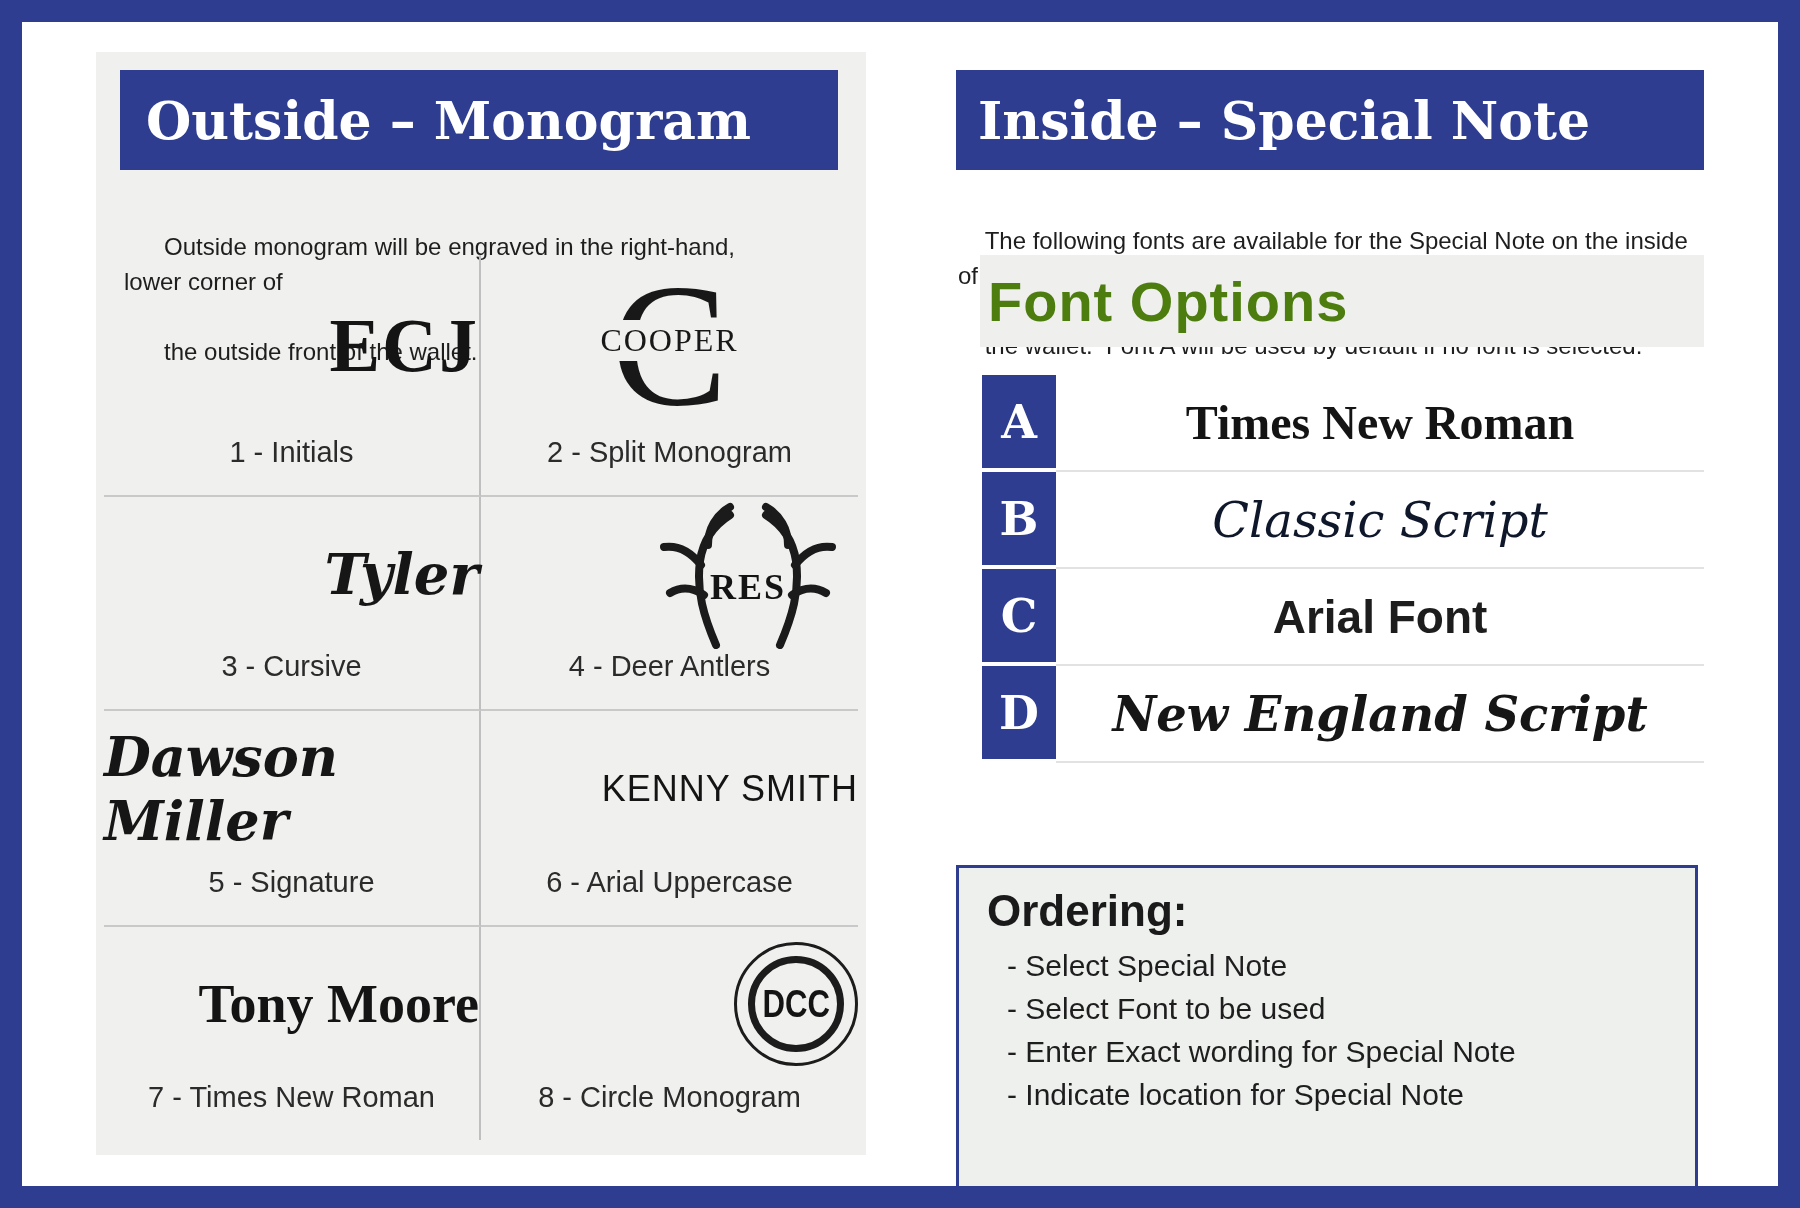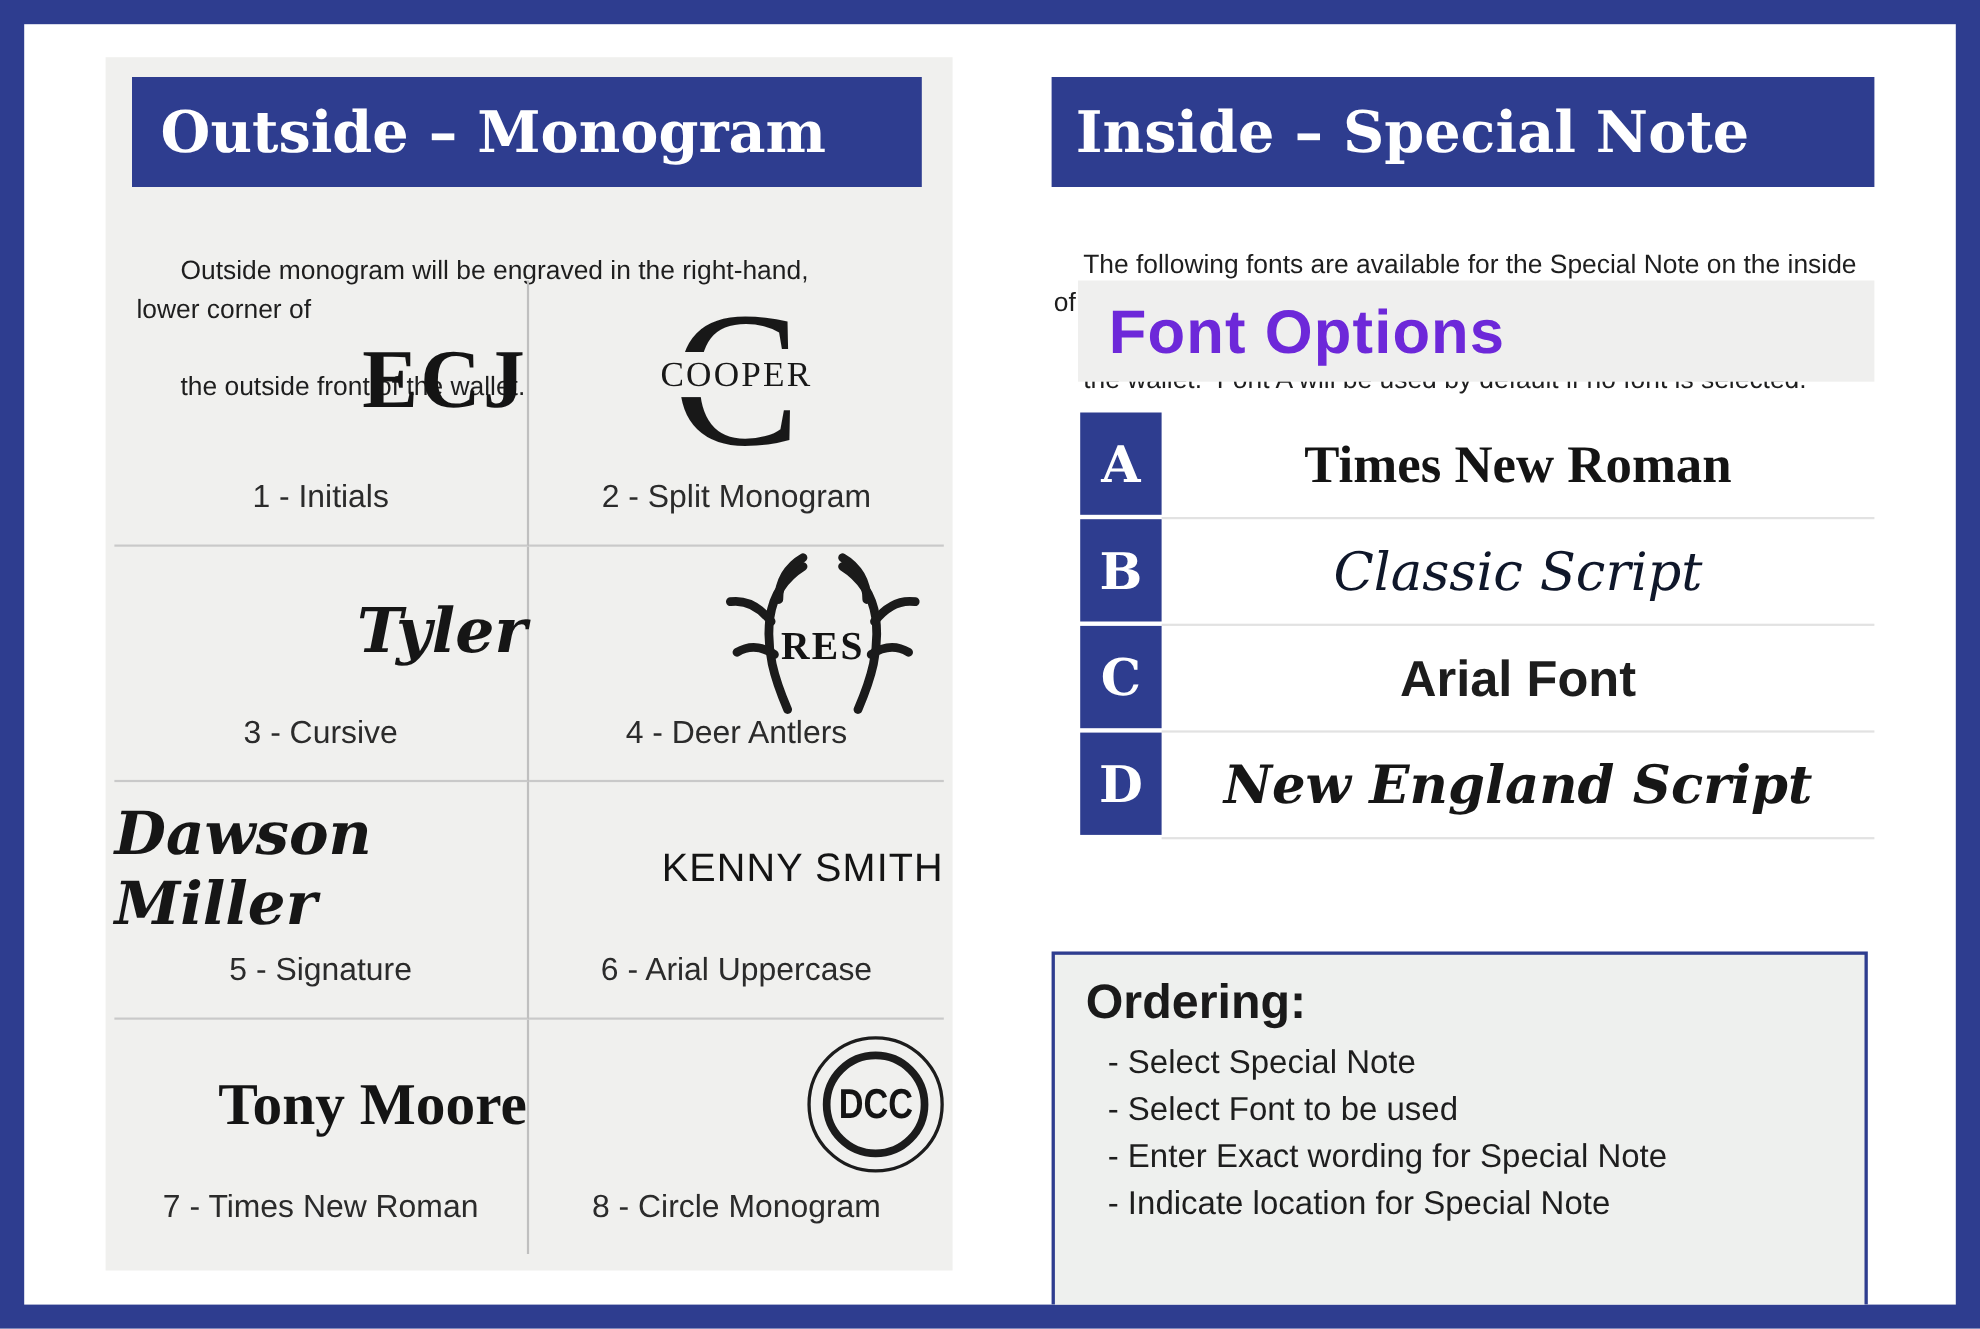--- a/index.html
+++ b/index.html
@@ -42,21 +42,21 @@
   .circle-inner{width:96px;height:96px;border:7px solid #1c1c1c;border-radius:50%;box-sizing:border-box;
                 display:flex;align-items:center;justify-content:center;}
   .circle-text{font-family:"Liberation Sans", sans-serif;font-weight:bold;font-size:38px;color:#141414;
                transform:scaleX(0.82);letter-spacing:0px;}
 
   
   .right-header{left:934px;top:48px;width:748px;height:100px;font-size:52px;padding-left:22px;box-sizing:border-box;}
   .right-desc{position:absolute;left:936px;top:166px;width:740px;font-size:24px;line-height:35px;color:#1e1e1e;white-space:pre-wrap;}
   .font-banner{position:absolute;left:958px;top:233px;width:724px;height:92px;background:#efefee;
                display:flex;align-items:center;}
-  .font-banner-title{font-family:"Liberation Sans", sans-serif;font-weight:bold;font-size:56px;color:#6d28d9;padding-left:28px;letter-spacing:1px;}
+  .font-banner-title{font-family:"Liberation Sans", sans-serif;font-weight:bold;font-size:56px;color:#4d7c0f;padding-left:8px;letter-spacing:1px;}
 
   .font-table{position:absolute;left:960px;top:353px;width:722px;}
   .font-row{display:flex;align-items:stretch;height:97px;}
   .font-key{width:74px;background:#2e3d8f;margin-bottom:4px;display:flex;align-items:center;justify-content:center;
             color:#ffffff;font-family:"DejaVu Serif", serif;font-weight:bold;font-size:46px;}
   .font-sample{flex:1;border-bottom:2px solid #e2e2e2;display:flex;align-items:center;justify-content:center;}
   .f-times{font-family:"Liberation Serif", serif;font-weight:bold;font-size:48px;color:#141414;}
   .f-classic{font-family:"DejaVu Serif", serif;font-style:italic;font-size:48px;color:#0f172a;}
   .f-arial{font-family:"Liberation Sans", sans-serif;font-weight:bold;font-size:46px;color:#1d1d1d;}
   .f-newengland{font-family:"DejaVu Serif", serif;font-style:italic;font-weight:bold;font-size:48px;color:#161616;}

